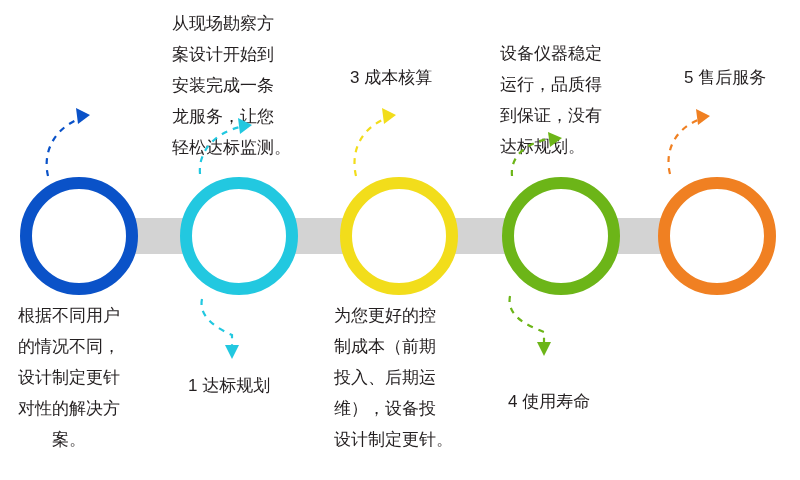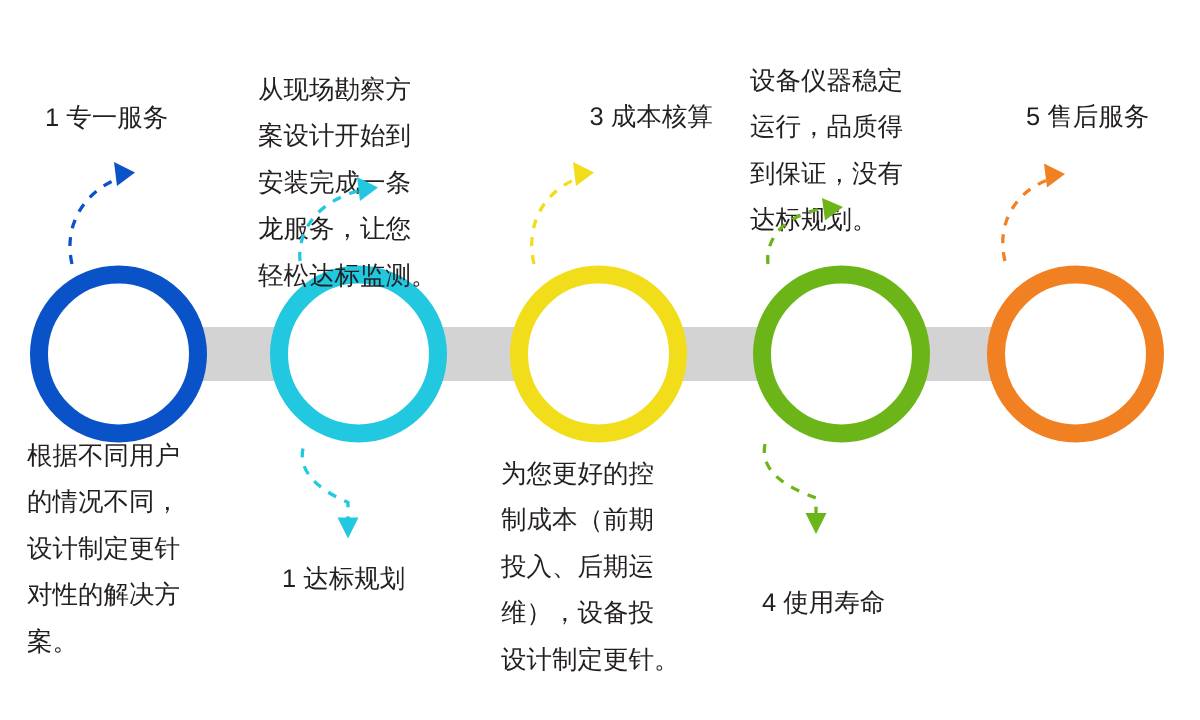--- a/index.html
+++ b/index.html
@@ -58,49 +58,48 @@
   }
 </style>
 </head>
 <body>
 
 <div id="stage">
 
   <div class="band"></div>
 
   <div class="circle c-size" style="left:20px; top:177px; border-color:#0a52c8;"></div>
-  <div class="label" style="left:30px; top:63px;">1 专一服务</div>
   <svg class="arrow" style="left:40px; top:100px;" width="70" height="80" viewBox="0 0 70 80">
     <path d="M8 76 C2 50 16 26 44 17" fill="none" stroke="#0a52c8" stroke-width="2.2" stroke-dasharray="6 6"></path>
     <path d="M36 8 L50 15 L38 24 Z" fill="#0a52c8"></path>
   </svg>
-  <div class="caption" style="left:18px; top:288px;">根据不同用户
+  <div class="caption" style="left:18px; top:300px;text-align:center;">根据不同用户
 的情况不同，
 设计制定更针
 对性的解决方
 案。</div>
 
   <div class="circle c-size" style="left:180px; top:177px; border-color:#22c8e0;"></div>
-  <div class="caption" style="left:172px; top:8px;margin-top:36px;">从现场勘察方
+  <div class="caption" style="left:172px; top:8px;">从现场勘察方
 案设计开始到
 安装完成一条
 龙服务，让您
 轻松达标监测。</div>
   <svg class="arrow" style="left:196px; top:118px;" width="80" height="60" viewBox="0 0 80 60">
     <path d="M4 56 C2 34 18 14 48 8" fill="none" stroke="#22c8e0" stroke-width="2.2" stroke-dasharray="6 6"></path>
     <path d="M42 0 L56 7 L44 16 Z" fill="#22c8e0"></path>
   </svg>
   <svg class="arrow" style="left:196px; top:295px;" width="60" height="70" viewBox="0 0 60 70">
     <path d="M6 4 C2 22 22 34 36 40 L36 52" fill="none" stroke="#22c8e0" stroke-width="2.2" stroke-dasharray="6 6"></path>
     <path d="M29 50 L43 50 L36 64 Z" fill="#22c8e0"></path>
   </svg>
   <div class="label" style="left:188px; top:370px;">1 达标规划</div>
 
   <div class="circle c-size" style="left:340px; top:177px; border-color:#f2dd1b;"></div>
-  <div class="label" style="left:350px; top:62px;margin-left:43px;">3 成本核算</div>
+  <div class="label" style="left:350px; top:62px;">3 成本核算</div>
   <svg class="arrow" style="left:348px; top:100px;" width="70" height="80" viewBox="0 0 70 80">
     <path d="M8 76 C2 50 14 26 42 17" fill="none" stroke="#f2dd1b" stroke-width="2.2" stroke-dasharray="6 6"></path>
     <path d="M34 8 L48 15 L36 24 Z" fill="#f2dd1b"></path>
   </svg>
   <div class="caption" style="left:334px; top:300px;">为您更好的控
 制成本（前期
 投入、后期运
 维），设备投
 设计制定更针。</div>
 

